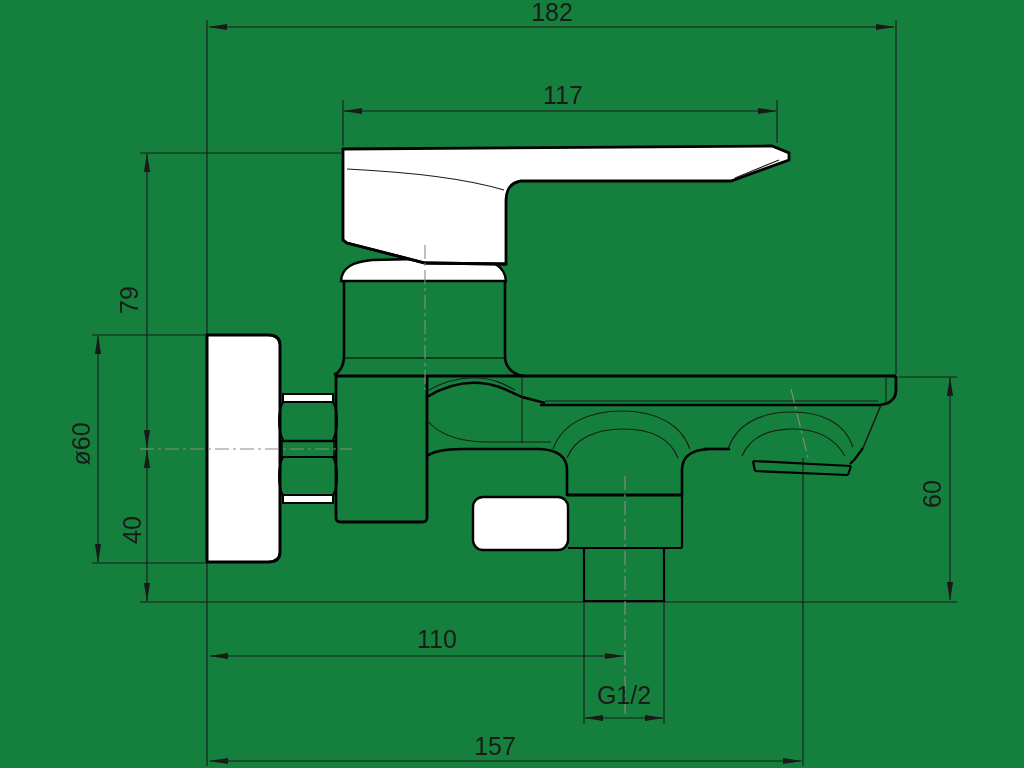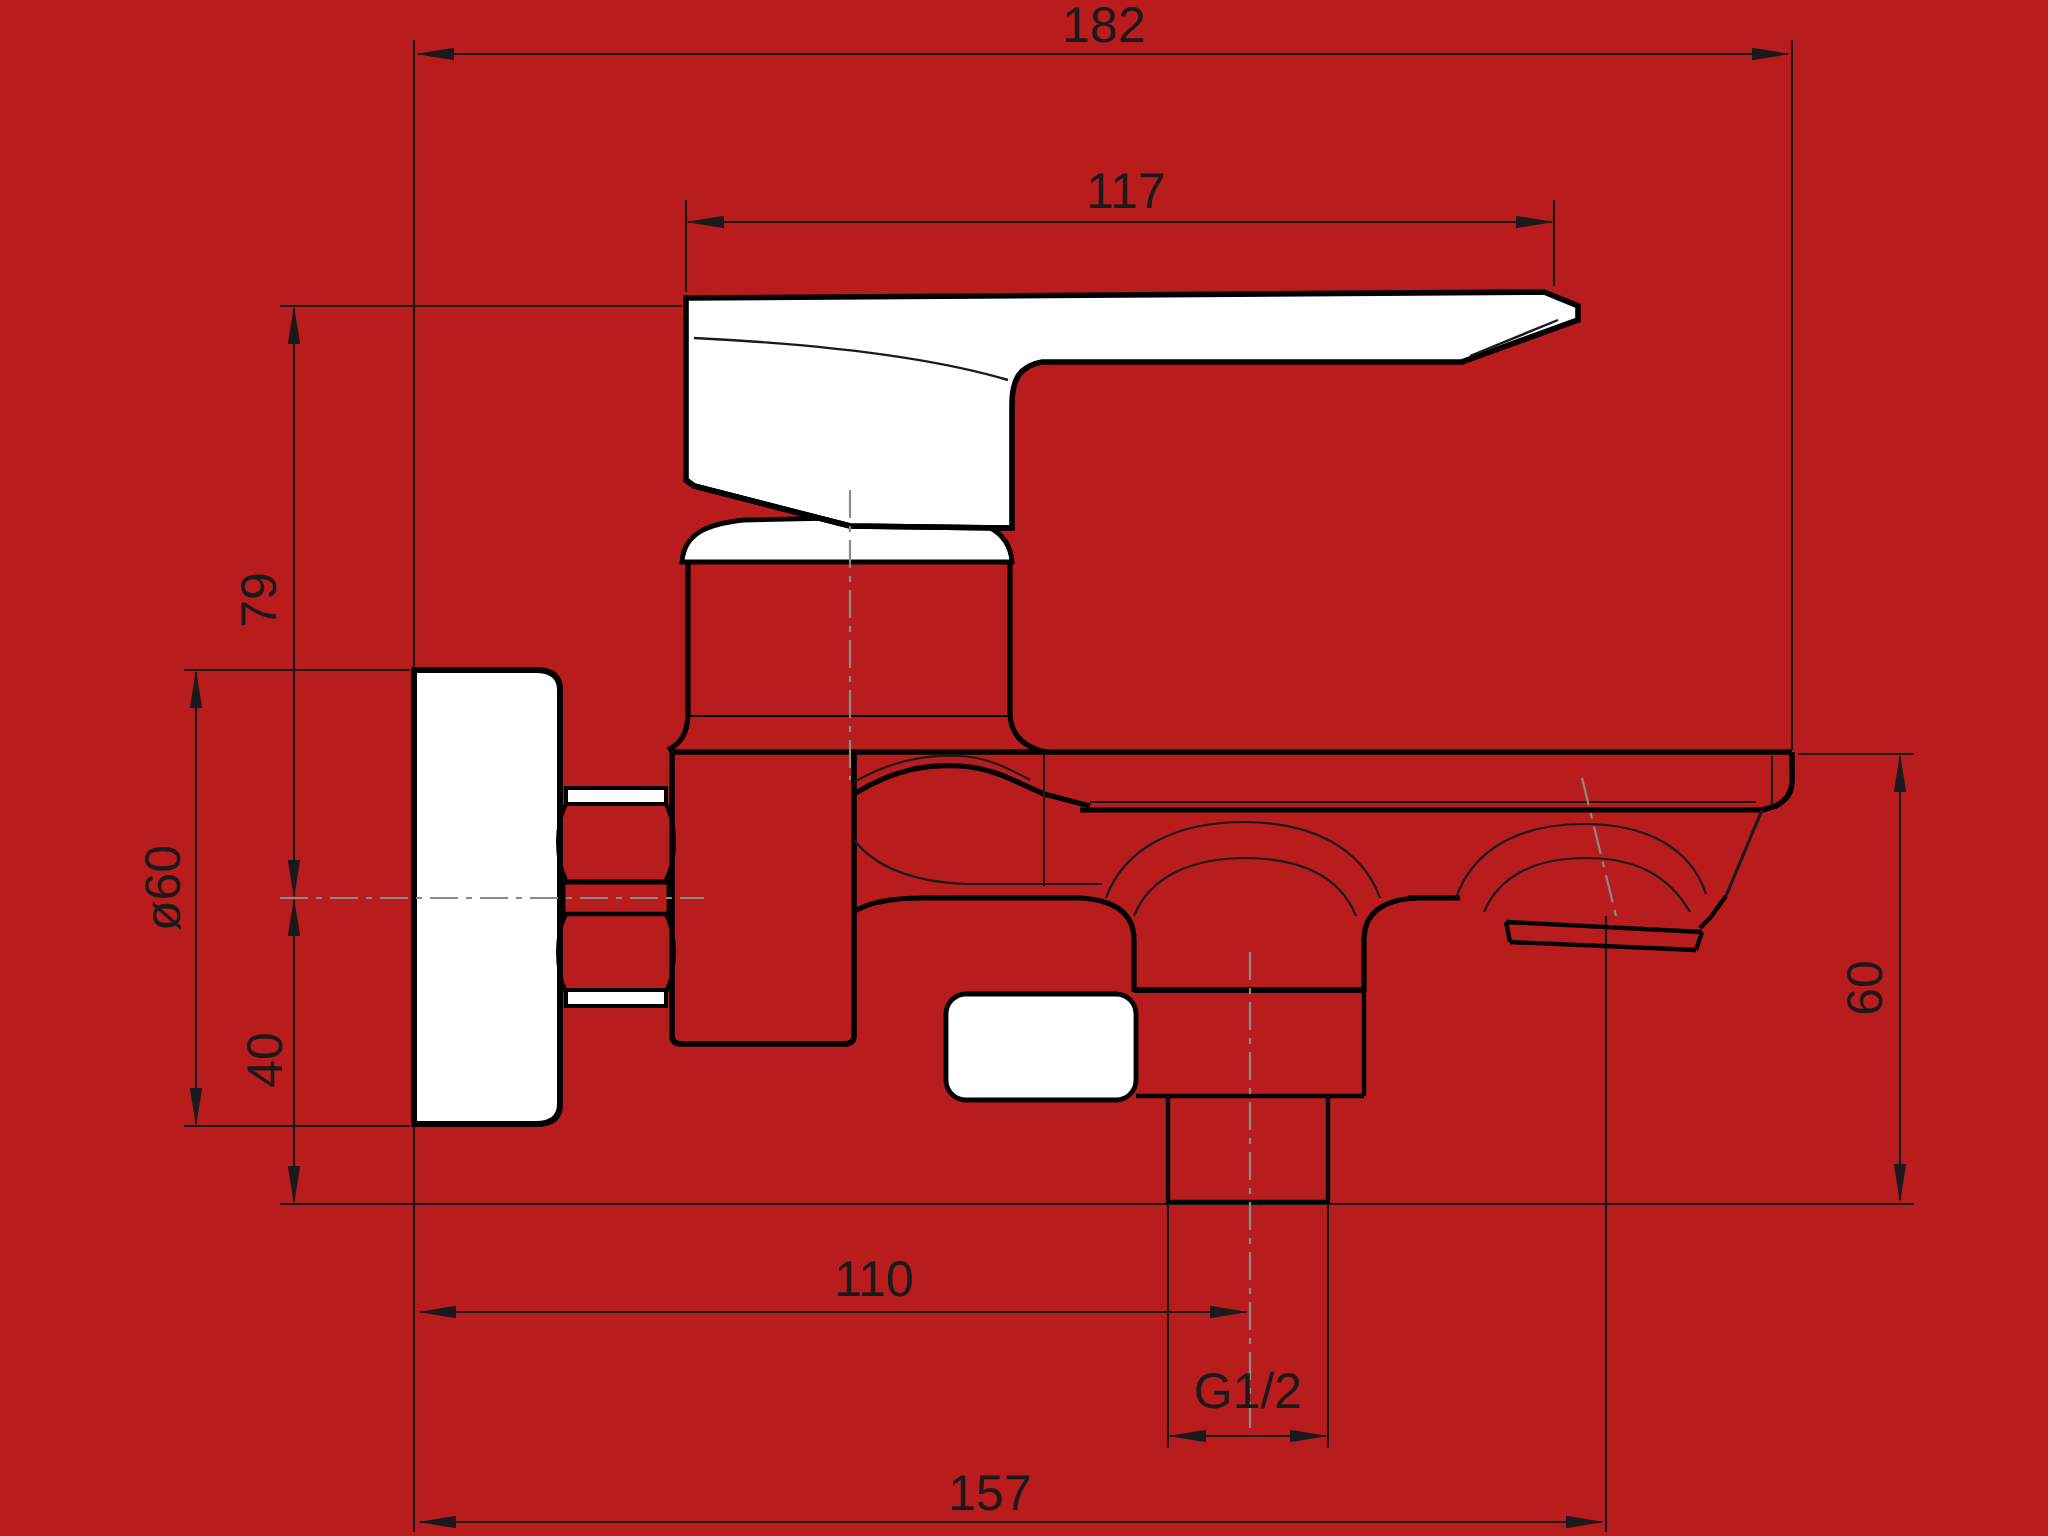--- a/index.html
+++ b/index.html
@@ -1,19 +1,19 @@
 <!DOCTYPE html>
 <html><head>
 <meta charset="utf-8">
 <style>
   html,body{margin:0;padding:0;background:#ffffff;}
   #stage{
     position:relative;
     width:1024px;height:768px;
-    background:#b91c1c;
+    background:#15803d;
     font-family:"Liberation Sans", sans-serif;
     overflow:hidden;
   }
   svg{display:block;}
   text{
     font-family:"Liberation Sans", sans-serif;
     font-size:25px;
     fill:#1a1a1a;
   }
 </style>

